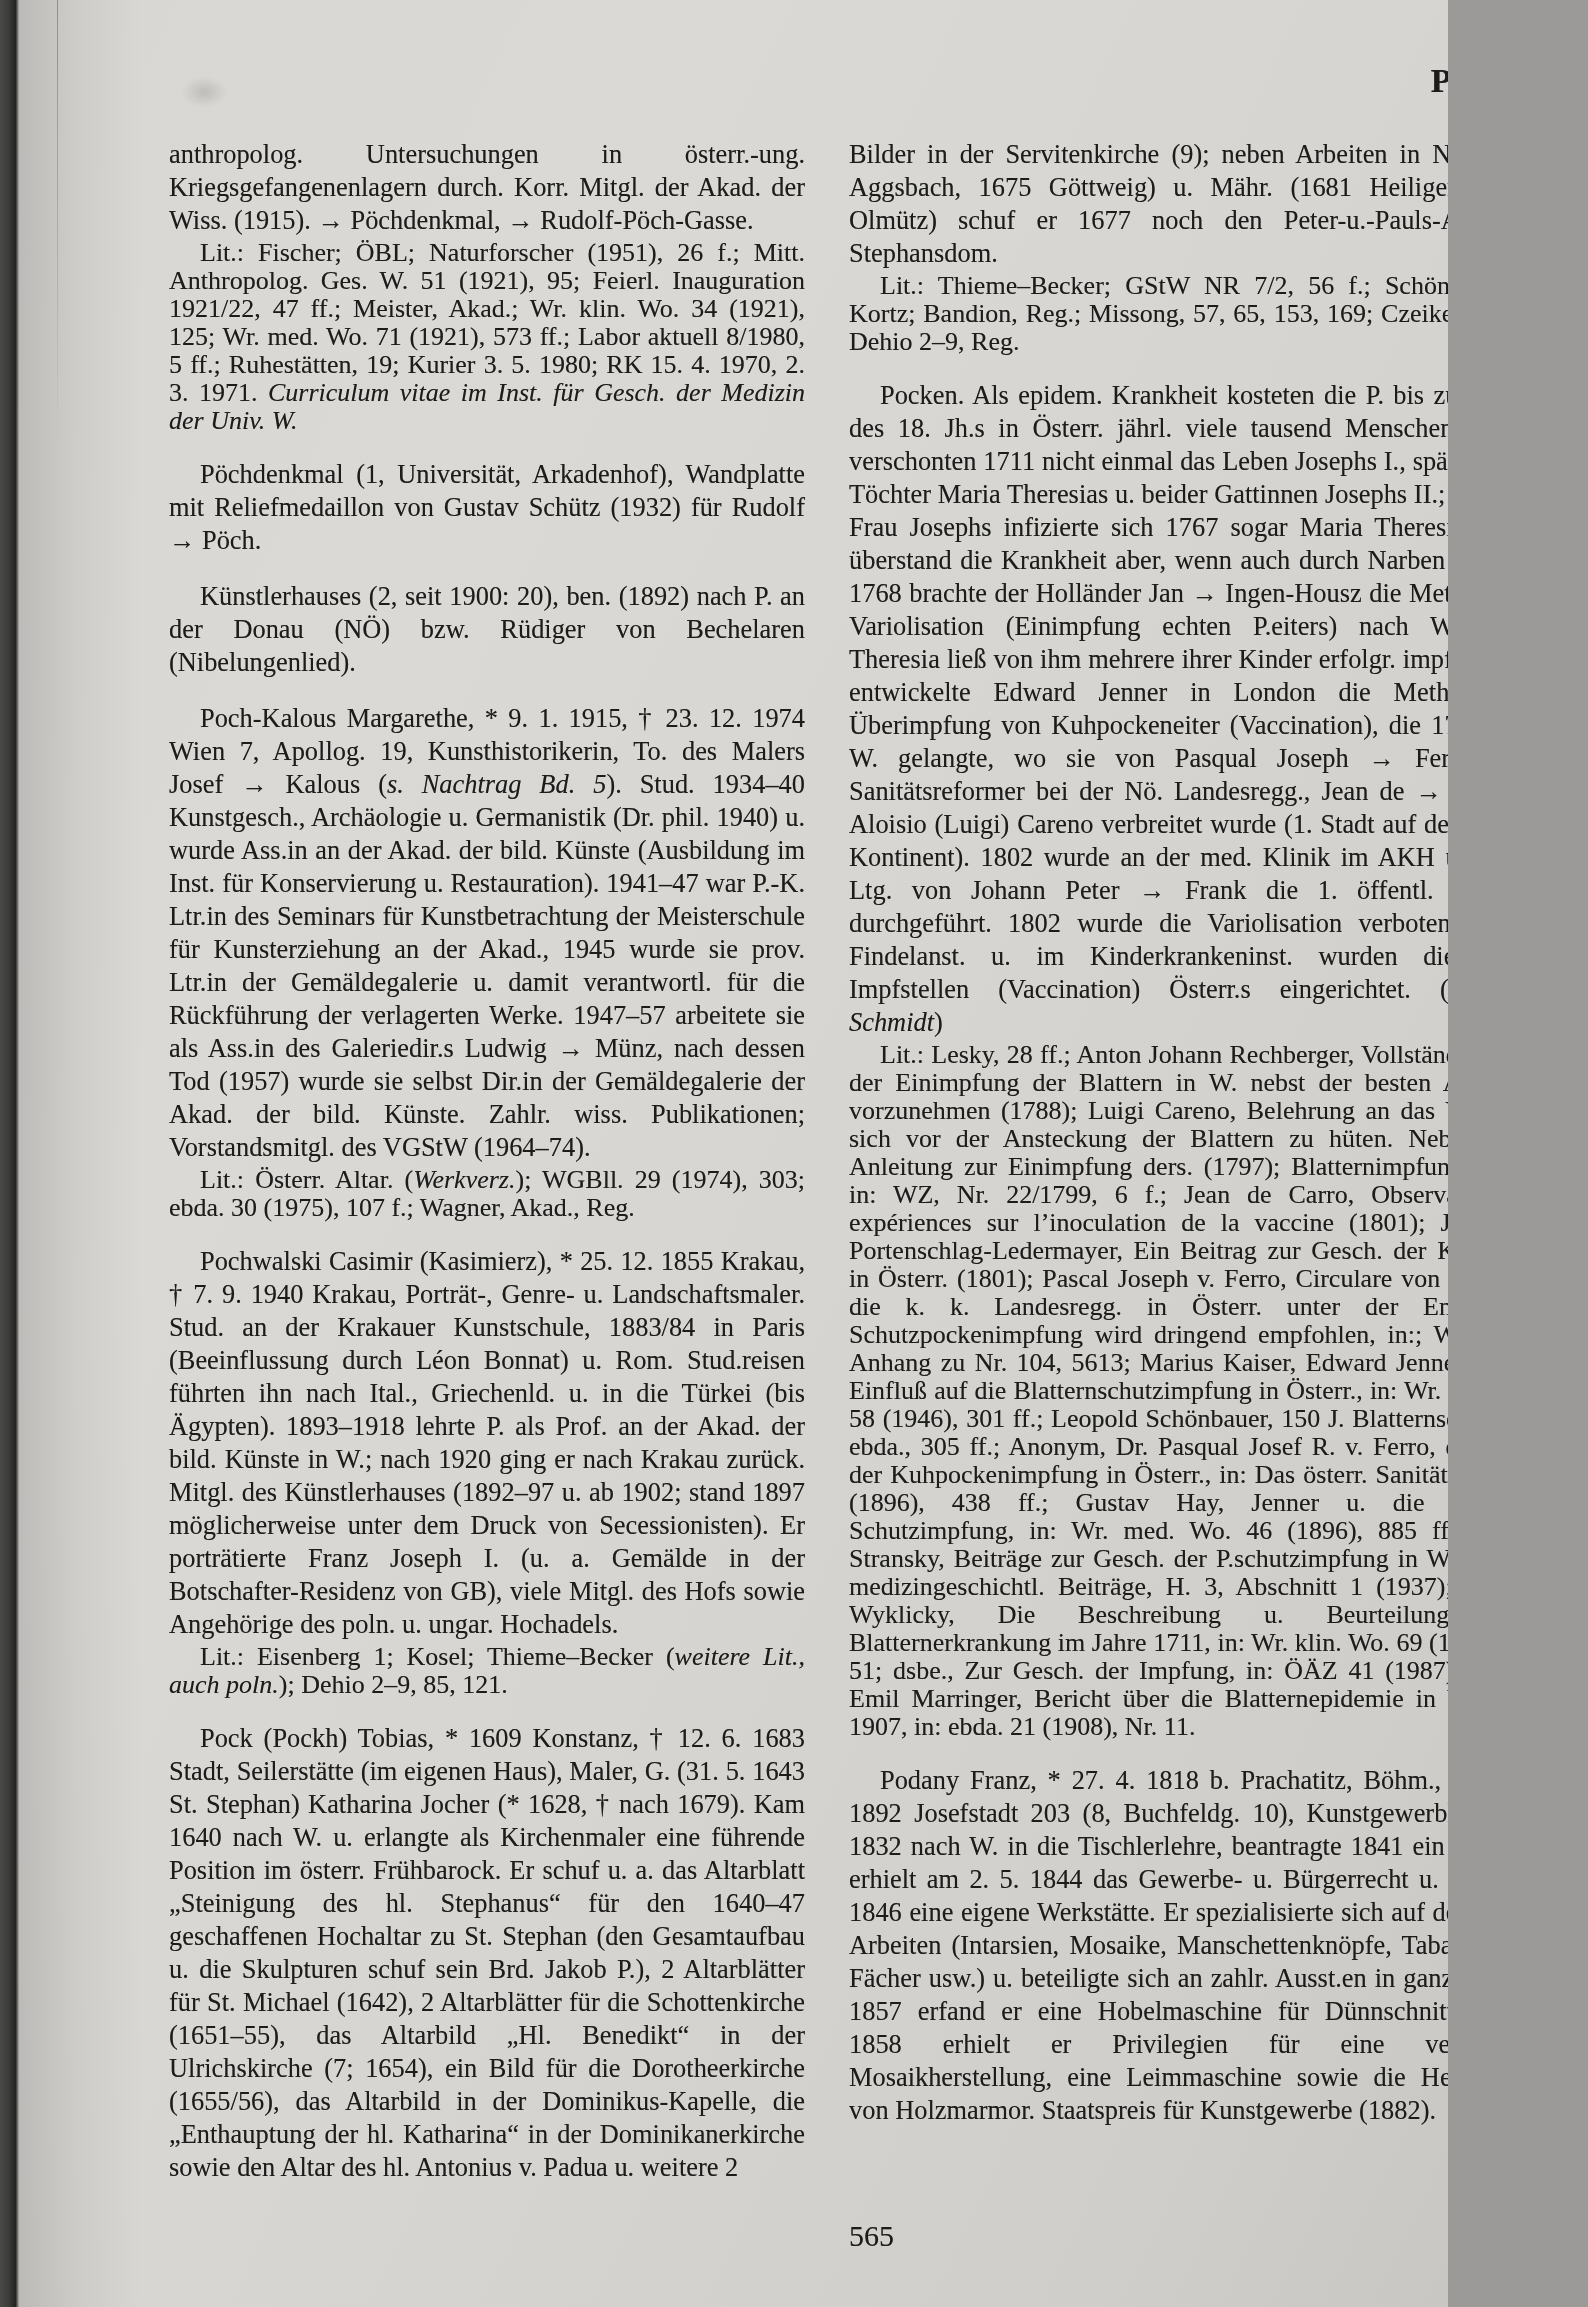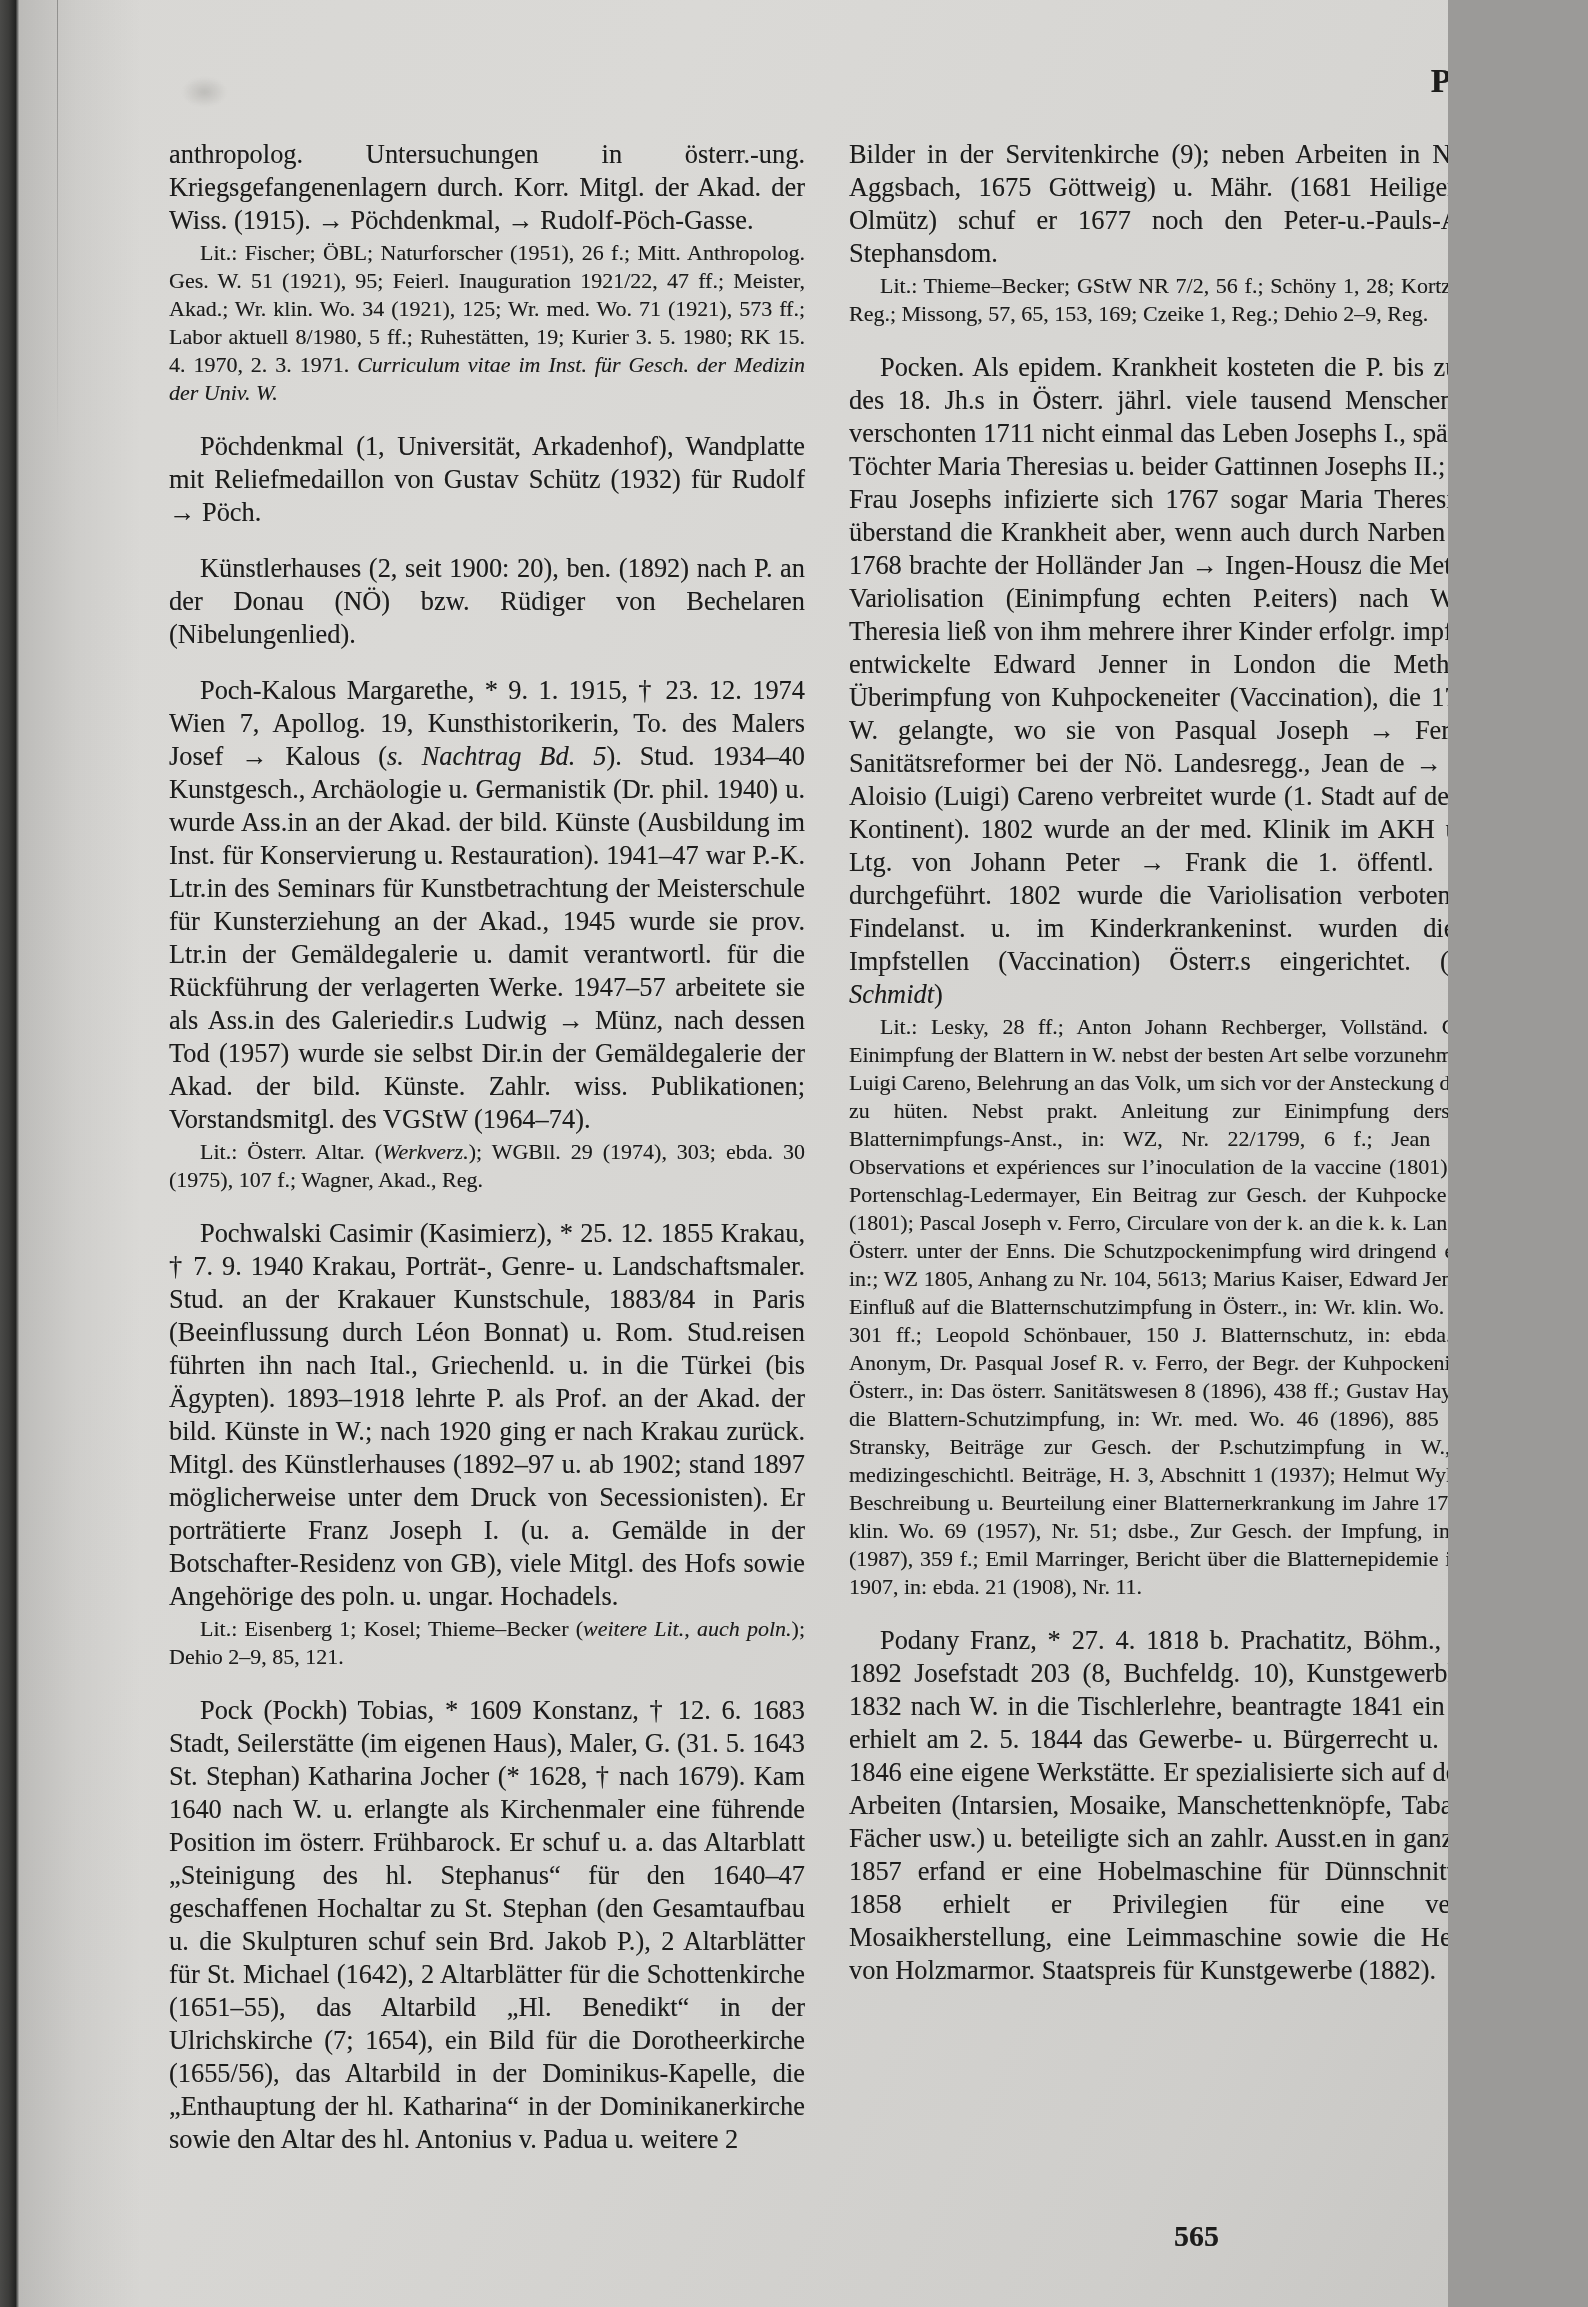--- a/index.html
+++ b/index.html
@@ -31,37 +31,36 @@
     filter: blur(1.3px);
   }
   .running-header {
     position: absolute; top: 61px; left: 849px; width: 695px;
     text-align: right; font-weight: bold; font-size: 34px; line-height: 39px;
     letter-spacing: 0.6px;
     text-shadow: 0 0 0.6px rgba(10,10,10,0.45);
   }
   .page-number {
     position: absolute; top: 2220px; left: 849px; width: 695px;
-    text-align: center; font-size: 30px; line-height: 32px;
+    text-align: left; font-size: 30px; line-height: 32px;
     text-shadow: 0 0 0.6px rgba(10,10,10,0.4);
-    font-weight: bold;
   }
   .col {
     position: absolute; top: 138px;
     text-align: justify;
     text-shadow: 0 0 0.6px rgba(15,15,15,0.38);
   }
   #left-col  { left: 169px;  width: 636px;  }
   #right-col { left: 849px; width: 695px; }
   .blk { margin: 0 0 23px 0; }
   .blk.tight { margin-bottom: 1.9px; }
   .entry, .cont { font-size: 26.4px; line-height: 33px; }
   .entry { text-indent: 31px; }
   .cont  { text-indent: 0; }
-  .lit   { font-size: 22px; line-height: 28px; text-indent: 31px; }
+  .lit   { font-size: 26px; line-height: 28px; text-indent: 31px; }
   .blk b { font-weight: normal; }
   .blk i { font-style: italic; }
 </style>
 </head>
 <body>
 
 <div class="page">
   <div class="scan-edge-left"></div>
   <div class="hairline"></div>
   <div class="smudge"></div>

